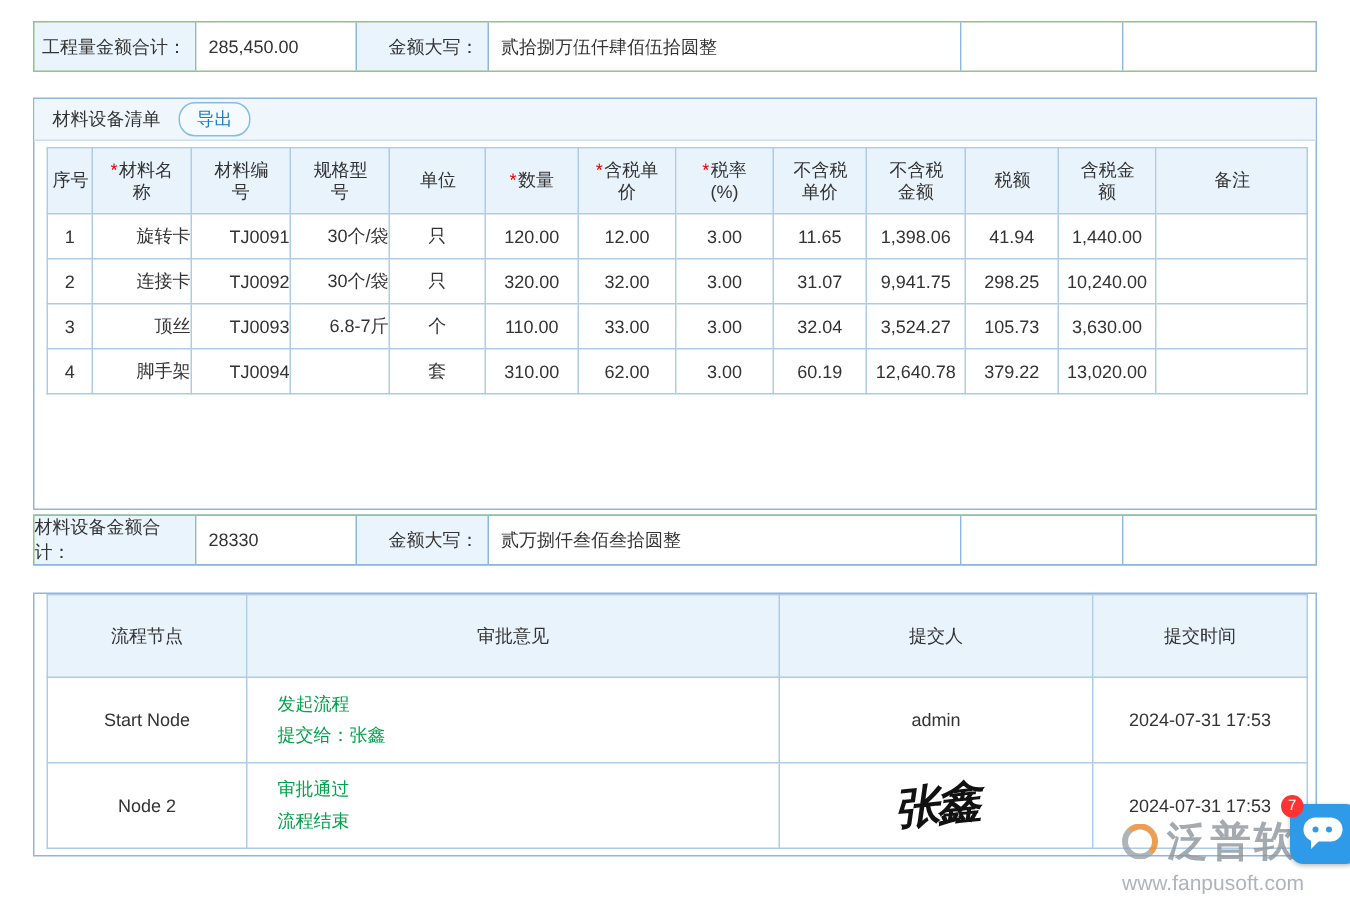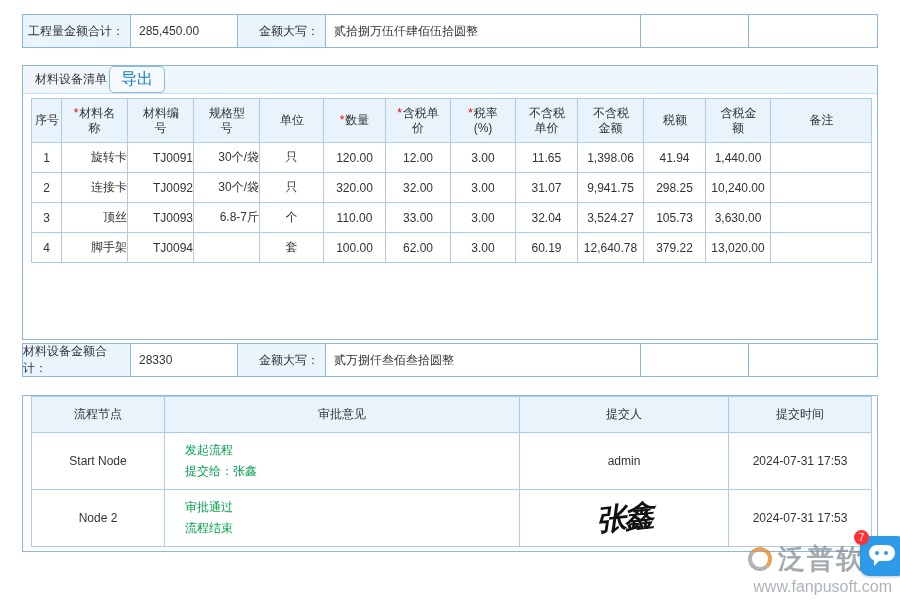--- a/index.html
+++ b/index.html
@@ -23,45 +23,45 @@
   .w-lbl1 { width: 108px; }
   .w-val1 { width: 107px; }
   .w-lbl2 { width: 88px; }
   .w-val2 { width: 315px; }
   .w-emp1 { width: 108px; }
 
   
   .panel { border: 1px solid #8FB6DC; margin-top: 17px; background: #fff; }
   .panel-header {
     height: 28px; background: #EFF7FD; border-bottom: 1px solid #CBDFF1;
-    display: flex; align-items: center; padding: 0 12px; gap: 2px;
+    display: flex; align-items: center; padding: 0 12px; gap: 12px;
   }
   .panel-title { color: #333; }
   .btn-export {
     color: #1A7DC4; background: #F4FAFE; border: 1px solid #88BCE4;
-    border-radius: 5px; padding: 2px 11px; font-size: 16px; cursor: pointer;
+    border-radius: 11px; padding: 2px 11px; font-size: 12px; cursor: pointer;
     font-family: "Liberation Sans", "DejaVu Sans", sans-serif;
   }
   .material-body { padding: 4px 8px 8px 8px; height: 245px; }
   .approval-body { padding: 0 8px 4px 8px; }
 
   
   table.grid { border-collapse: collapse; width: 100%; table-layout: fixed; }
   .grid th, .grid td { border: 1px solid #AECBE8; text-align: center; overflow: hidden; }
   .grid th {
     background: #E9F3FC; font-weight: normal; height: 44px;
     line-height: 15px; padding: 0 9px;
   }
   .grid th:first-child { padding: 0; }
   .grid td { height: 30px; background: #fff; }
   .grid td.tl { text-align: right; padding-left: 6px; }
   .req { color: #E60000; margin-right: 1px; }
 
   
-  .appr th { height: 36px; padding: 0; }
+  .appr th { height: 55px; padding: 0; }
   .appr td { height: 57px; }
   .opinion-cell { text-align: left !important; padding-left: 20px; }
   .link-green {
     color: #00A24B; cursor: pointer; display: block; line-height: 21px; width: max-content;
   }
   .signature {
     font-size: 30px; font-weight: bold; font-style: italic; color: #111;
     display: inline-block; transform: rotate(-6deg); letter-spacing: -2px;
   }
 
@@ -88,21 +88,21 @@
   }
 
   
   .watermark { position: absolute; right: 6px; bottom: 4px; opacity: .8; z-index: 10; }
   .brand-line { display: flex; align-items: center; gap: 6px; }
   .brand-logo {
     width: 24px; height: 24px; border-radius: 50%;
     border: 4px solid #E8872B; border-left-color: #9AA2AA; border-bottom-color: #9AA2AA;
   }
   .brand-name { font-size: 27px; font-weight: bold; color: #8D959D; letter-spacing: 2px; }
-  .brand-url { font-size: 16px; color: #9AA2AA; margin: 1px 2px 0 0; text-align: right; }
+  .brand-url { font-size: 14px; color: #9AA2AA; margin: 1px 2px 0 0; }
 </style>
 </head>
 <body>
 
 <div class="page">
 
   <div class="form-row">
     <div class="cell lbl w-lbl1">工程量金额合计：</div>
     <div class="cell val w-val1">285,450.00</div>
     <div class="cell lbl w-lbl2">金额大写：</div>
@@ -195,21 +195,21 @@
             <td>105.73</td>
             <td>3,630.00</td>
             <td></td>
           </tr>
           <tr>
             <td>4</td>
             <td class="tl">脚手架</td>
             <td class="tl">TJ0094</td>
             <td class="tl"></td>
             <td>套</td>
-            <td>100.00</td>
+            <td>310.00</td>
             <td>62.00</td>
             <td>3.00</td>
             <td>60.19</td>
             <td>12,640.78</td>
             <td>379.22</td>
             <td>13,020.00</td>
             <td></td>
           </tr>
         </tbody>
       </table>

